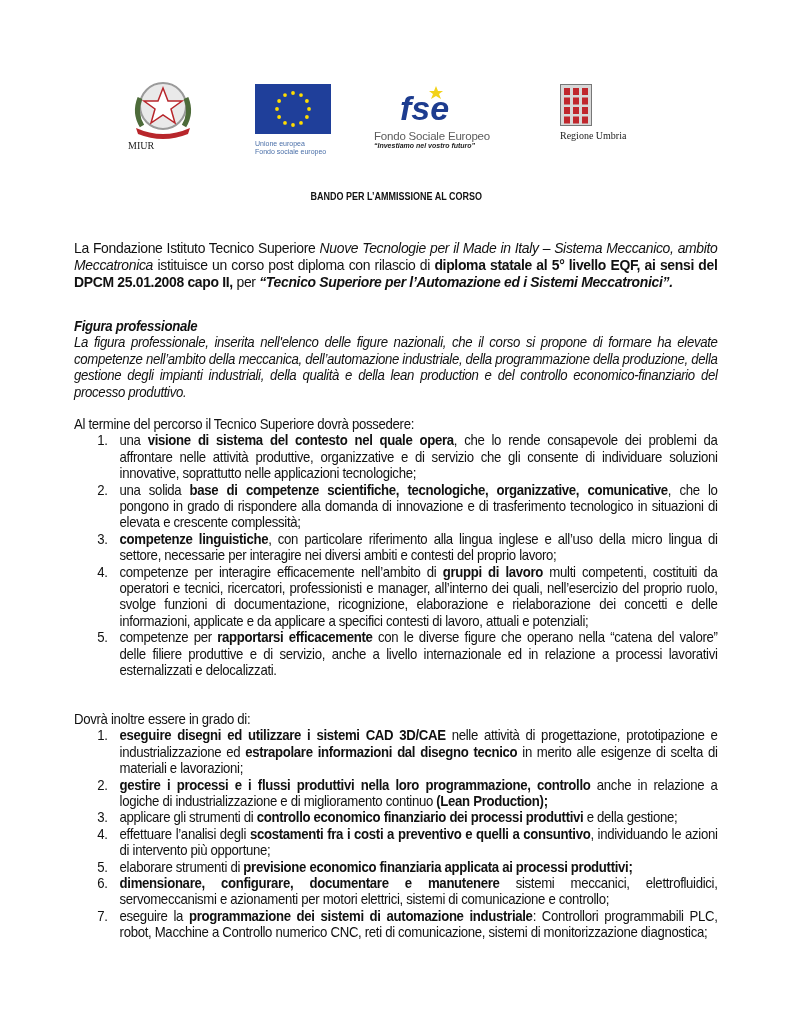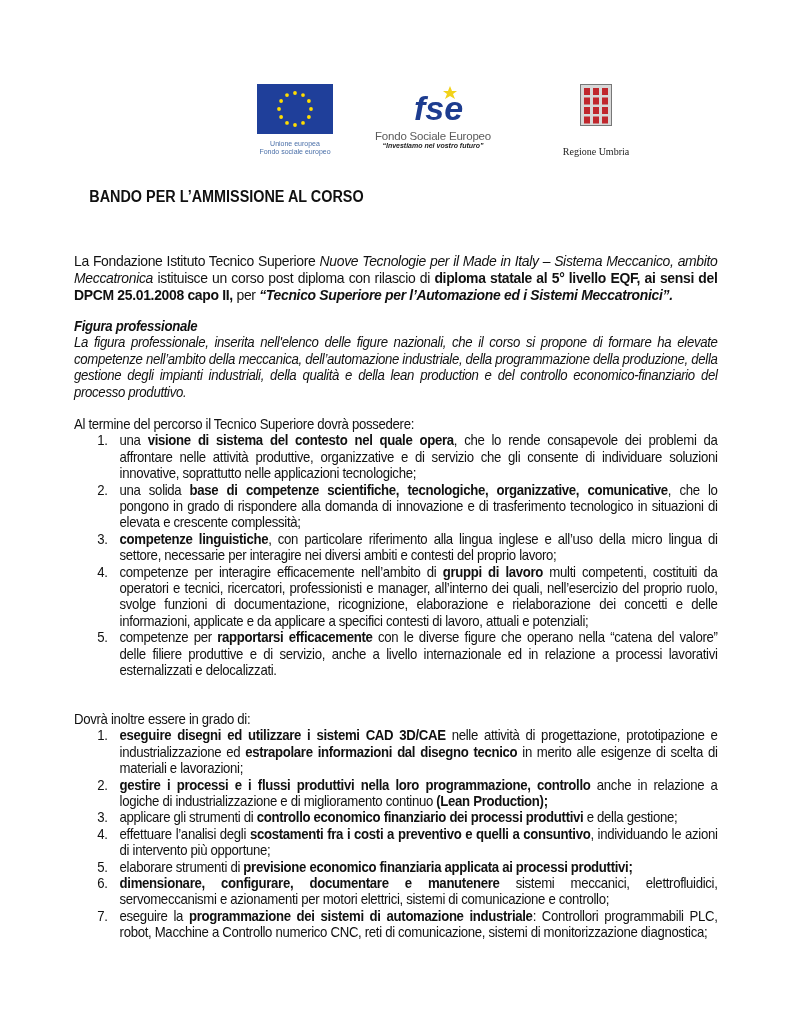--- a/index.html
+++ b/index.html
@@ -1,41 +1,51 @@
 <!DOCTYPE html>
 <html><head>
 <meta charset="utf-8">
 <style>
   html, body { margin: 0; padding: 0; background: #ffffff; }
   body { width: 791px; height: 1024px; position: relative; overflow: hidden;
          font-family: "Liberation Sans", sans-serif; color: #111; }
   .logos { position: absolute; left: 0; top: 0; width: 791px; height: 170px; }
-  .logo { position: absolute; text-align: center; }
+  .logo { position: absolute; }
   .cap-serif { font-family: "Liberation Serif", serif; font-size: 10px; color: #222; }
   .cap-sans { font-family: "Liberation Sans", sans-serif; font-size: 7px; color: #4a6fa8; line-height: 8px; }
   .fse-title { font-family: "Liberation Sans", sans-serif; font-size: 11.5px; color: #5b5b5b; letter-spacing: -0.2px; }
   .fse-sub { font-family: "Liberation Sans", sans-serif; font-size: 7px; font-style: italic; font-weight: bold; color: #222; }
 
   .txt { font-size: 14.2px; line-height: 16.4px; letter-spacing: -0.35px; word-spacing: 0px;
          transform: scaleX(0.93); transform-origin: left top; width: 692px; }
-  .heading { position: absolute; left: 74px; width: 644px; text-align: left; font-weight: bold;
-             font-size: 16px; line-height: 17px; }
+  .heading { position: absolute; left: 74px; width: 644px; text-align: center; font-weight: bold;
+             font-size: 10px; line-height: 17px; }
   .heading span { display: inline-block; transform: scaleX(0.9); }
   .block { position: absolute; left: 74px; }
   .justify { text-align: justify; }
   .li { position: relative; padding-left: 49px; text-align: justify; }
   .li .num { position: absolute; left: 25px; top: 0; }
   b { font-weight: bold; }
   i { font-style: italic; }
 </style>
 </head>
 <body>
 
 <div class="logos">
 
+  <div class="logo" style="left:128px; top:78px; width:72px;">
+    <svg width="70" height="62" viewBox="0 0 70 62">
+      <circle cx="35" cy="28" r="23" fill="#e9e9e9" stroke="#9a9a9a" stroke-width="2"></circle>
+      <path d="M12 20 Q6 35 14 48" stroke="#4d6b3a" stroke-width="5" fill="none"></path>
+      <path d="M58 20 Q64 35 56 48" stroke="#4d6b3a" stroke-width="5" fill="none"></path>
+      <polygon points="35,10 40,23 54,23 43,31 47,45 35,37 23,45 27,31 16,23 30,23" fill="#fff" stroke="#b8262b" stroke-width="1.5"></polygon>
+      <path d="M8 50 Q35 62 62 50 L60 56 Q35 66 10 56 Z" fill="#b8262b"></path>
+    </svg>
+    <div class="cap-serif" style="margin-top:-4px;">MIUR</div>
+  </div>
 
   <div class="logo" style="left:255px; top:84px; width:80px;">
     <svg width="76" height="50" viewBox="0 0 76 50">
       <rect x="0" y="0" width="76" height="50" fill="#1f3f9a"></rect>
       <g fill="#ffdd00" id="eu-stars">
           <circle cx="54.0" cy="25.0" r="1.9"></circle>
           <circle cx="51.9" cy="33.0" r="1.9"></circle>
           <circle cx="46.0" cy="38.9" r="1.9"></circle>
           <circle cx="38.0" cy="41.0" r="1.9"></circle>
           <circle cx="30.0" cy="38.9" r="1.9"></circle>
@@ -72,29 +82,29 @@
           <rect x="13" y="13.5" width="6" height="7"></rect>
           <rect x="22" y="13.5" width="6" height="7"></rect>
           <rect x="4" y="23" width="6" height="7"></rect>
           <rect x="13" y="23" width="6" height="7"></rect>
           <rect x="22" y="23" width="6" height="7"></rect>
           <rect x="4" y="32.5" width="6" height="7"></rect>
           <rect x="13" y="32.5" width="6" height="7"></rect>
           <rect x="22" y="32.5" width="6" height="7"></rect>
         </g>
     </svg>
-    <div class="cap-serif" style="margin-top:16px;">Regione Umbria</div>
+    <div class="cap-serif" style="margin-top:0;">Regione Umbria</div>
   </div>
 </div>
 
 <div class="heading" style="top:188px;">
   <div><span>BANDO PER L’AMMISSIONE AL CORSO</span></div>
 </div>
 
-<div class="block" style="top:252px;">
+<div class="block" style="top:239px;">
   <div class="txt justify" style="font-size:15px; line-height:17px;">
     <span>La Fondazione Istituto Tecnico Superiore </span><i>Nuove Tecnologie per il Made in Italy – Sistema Meccanico, ambito Meccatronica</i><span>  istituisce un corso post diploma con rilascio di </span><b>diploma statale al 5° livello EQF, ai sensi del DPCM 25.01.2008 capo II,</b><span> per </span><b><i>“Tecnico Superiore per l’Automazione ed i Sistemi Meccatronici”.</i></b>
   </div>
 </div>
 
 <div class="block" style="top:318px;font-style:italic;">
   <div class="txt" style="font-weight:bold;">Figura professionale</div>
   <div class="txt justify">La figura professionale, inserita nell'elenco delle figure nazionali, che il corso si propone di formare ha elevate competenze nell’ambito della meccanica, dell’automazione industriale, della programmazione della produzione,  della gestione degli impianti industriali, della qualità e della lean production e del controllo economico-finanziario del processo produttivo.</div>
 </div>
 

